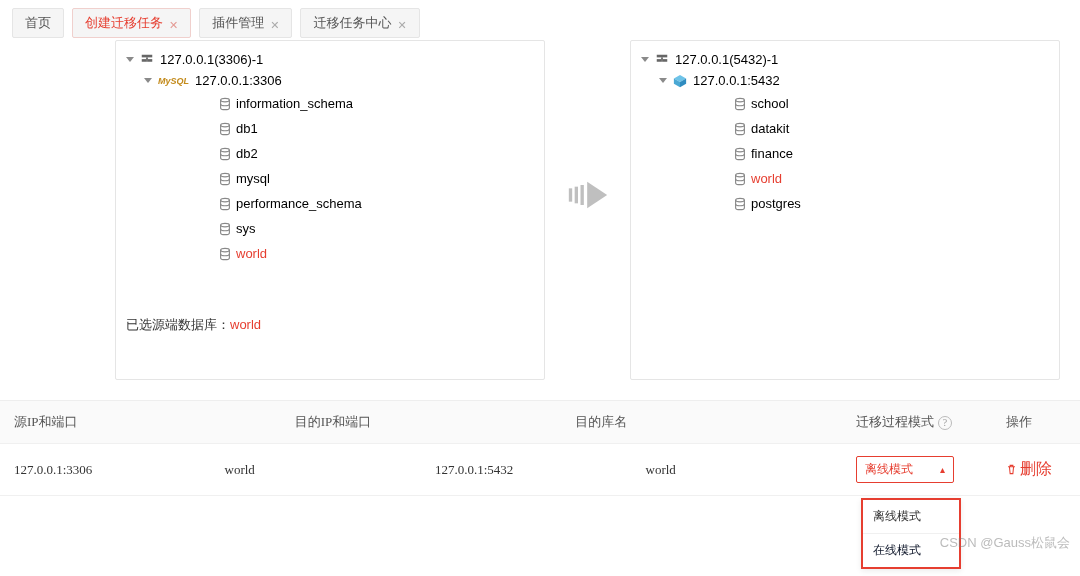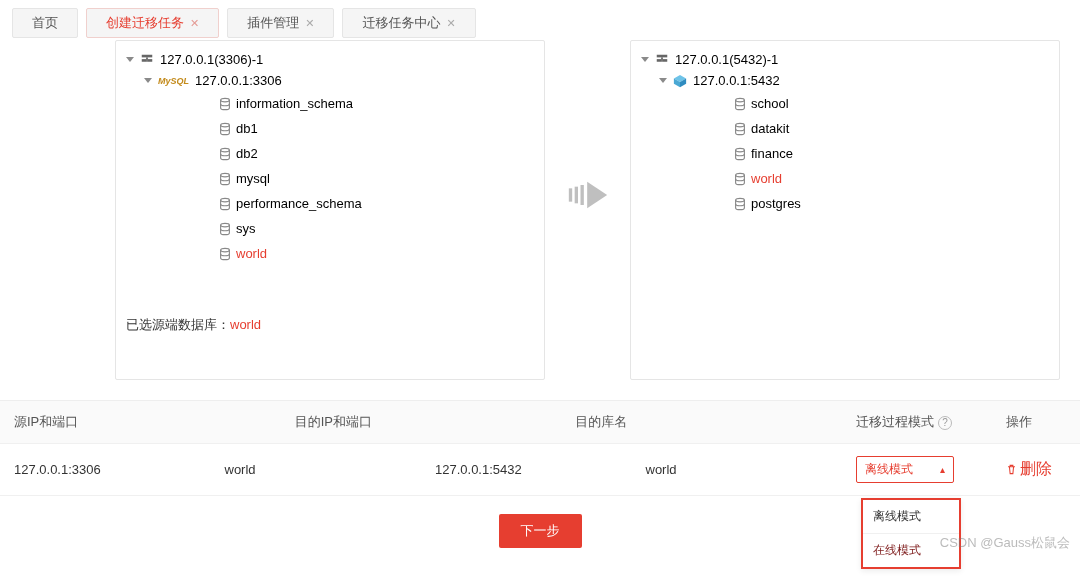--- a/index.html
+++ b/index.html
@@ -1,20 +1,20 @@
 <!DOCTYPE html>
 <html><head>
   <meta charset="utf-8">
   <style>
     * { box-sizing: border-box; margin: 0; padding: 0; }
     body { font-family: "Microsoft YaHei", Arial, sans-serif; font-size: 13px; color: #333; background: #fff; width: 1080px; }
     
     
     .tabs { display: flex; gap: 8px; padding: 8px 12px; }
-    .tab { display: inline-flex; align-items: center; gap: 6px; background: #f5f5f5; border: 1px solid #e5e5e5; padding: 5px 19px; border-radius: 2px; cursor: pointer; color: #555; font-size: 13px; }
+    .tab { display: inline-flex; align-items: flex-end; gap: 6px; background: #f5f5f5; border: 1px solid #e5e5e5; padding: 5px 12px; border-radius: 2px; cursor: pointer; color: #555; font-size: 13px; }
     .tab.active { color: #e63e30; border-color: #f0d0cd; }
     .tab .x { font-size: 11px; color: #aaa; }
     .tab.active .x { color: #e49a94; }
     
     
     .panels { display: flex; align-items: flex-start; justify-content: space-between; padding: 0 0 10px 0; margin-top: -6px; }
     .panel-wrap { width: 430px; }
     .panel-wrap.left { margin-left: 115px; }
     .panel-wrap.right { margin-right: 20px; }
     .panel { border: 1px solid #e5e5e5; border-radius: 2px; padding: 8px 10px 10px 10px; min-height: 340px; background: #fff; }
@@ -35,34 +35,34 @@
     
     
     .panel-footer { margin-top: 50px; font-size: 13px; }
     .panel-footer .sel { color: #e63e30; }
     
     
     .big-arrow svg { width: 42px; height: 30px; }
     
     
     .table { width: 100%; border-top: 1px solid #eee; margin-top: 10px; }
-    .thead, .trow { display: flex; align-items: center; padding: 12px 14px; border-bottom: 1px solid #f0f0f0; }
+    .thead, .trow { display: flex; align-items: center; padding: 12px 14px; border-bottom: 1px solid #f0f0f0; font-family: Liberation Serif, serif; }
     .thead { background: #fafafa; color: #555; font-weight: 500; }
     .th, .td { flex: 1; }
     .th.op, .td.op { flex: 0 0 60px; text-align: left; }
     .th.mode, .td.mode { flex: 0 0 150px; }
     .help-icon { display: inline-flex; align-items: center; justify-content: center; width: 14px; height: 14px; border: 1px solid #bbb; border-radius: 50%; font-size: 10px; color: #999; margin-left: 4px; }
     
     
     .select { display: inline-flex; align-items: center; justify-content: space-between; border: 1px solid #e63e30; color: #e63e30; padding: 4px 8px; width: 98px; border-radius: 2px; cursor: pointer; font-size: 12px; }
     .select .chev { font-size: 10px; }
     .dropdown-pop { position: absolute; border: 2px solid #e63e30; background: #fff; width: 100px; padding: 0; box-shadow: 0 2px 6px rgba(0,0,0,0.08); }
     .dropdown-pop .opt { padding: 8px 10px; font-size: 12px; color: #333; cursor: pointer; }
     .dropdown-pop .opt.selected { }
-    .dropdown-pop .opt:last-child { border-top: 1px solid #f0f0f0; color: #7f1d1d; }
+    .dropdown-pop .opt:last-child { border-top: 1px solid #f0f0f0; color: #0f172a; }
     
     .del-link { color: #e63e30; cursor: pointer; font-size: 16px; display: inline-flex; align-items: center; gap: 3px; }
     
     
     .next-row { display: flex; justify-content: center; padding: 18px 0; }
     .btn-primary { background: #e63e30; color: #fff; border: none; padding: 8px 22px; font-size: 13px; border-radius: 2px; cursor: pointer; }
     
     
     .watermark { position: absolute; right: 10px; bottom: 24px; color: rgba(120,120,120,0.5); font-size: 13px; pointer-events: none; }
     
@@ -281,19 +281,16 @@
       </span>
     </div>
   </div>
 </div>
 
 <div class="dropdown-pop" style="left:861px; top:498px;">
   <div class="opt selected">离线模式</div>
   <div class="opt">在线模式</div>
 </div>
 
-<div class="next-row">
-  <button class="btn-primary">下一步</button>
-</div>
 
 <div class="watermark">CSDN @Gauss松鼠会</div>
 
 </div>
 
 </body></html>

